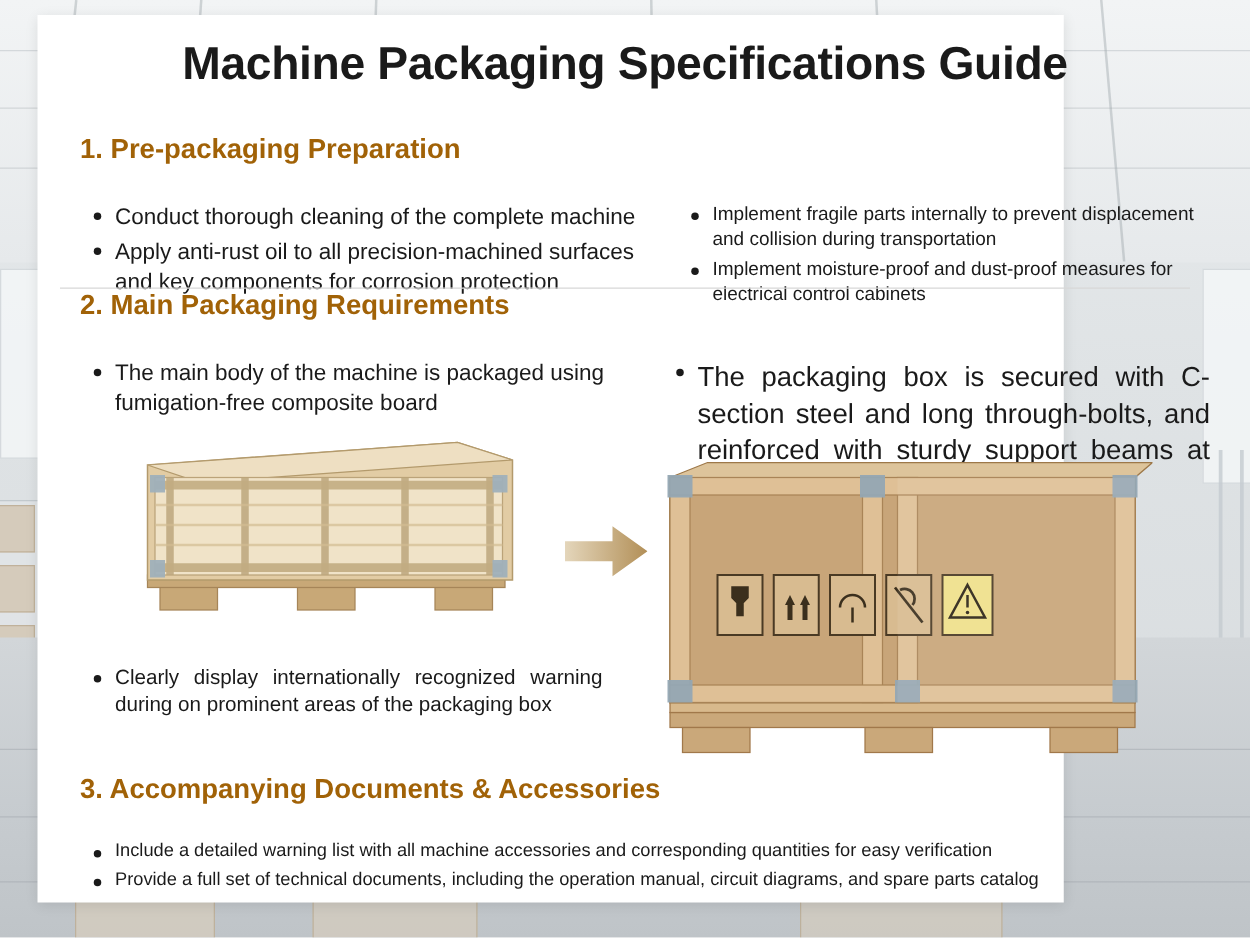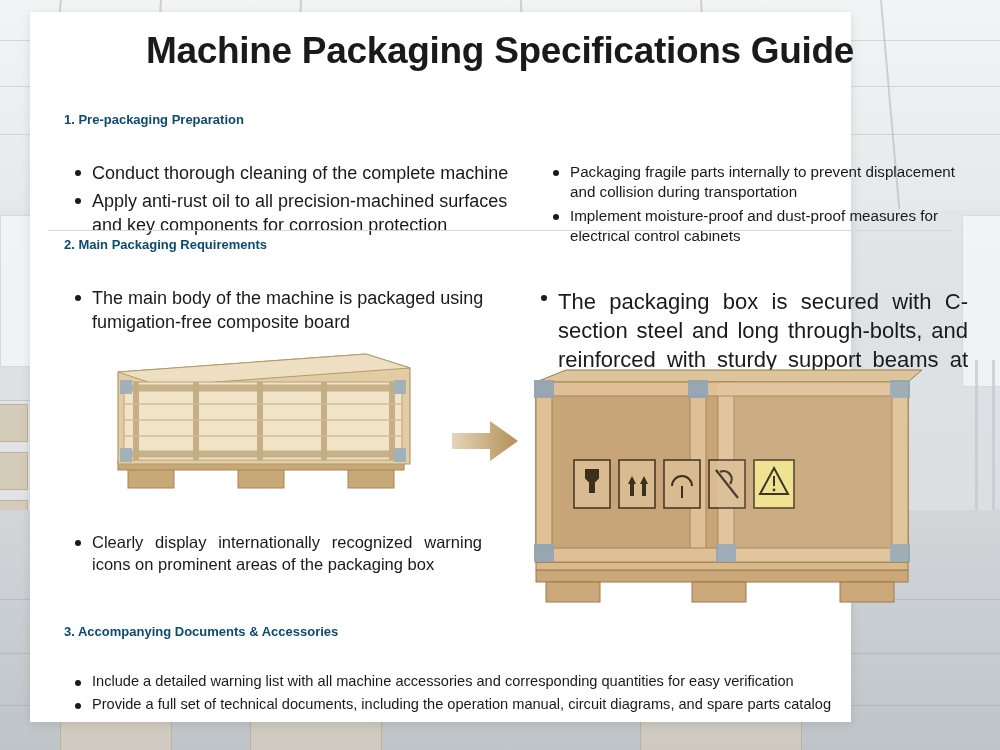--- a/index.html
+++ b/index.html
@@ -109,23 +109,23 @@
   .sec-bar {
     position: absolute;
     left: 18px;
     width: 904px;
     height: 30px;
     background: linear-gradient(90deg, #b49a6f 0%, #c9b punkt 0%, #c9b78f 55%, #e7ddc9 100%);
     display: flex;
     align-items: center;
   }
   .sec-bar .sec-text {
-    font-size: 13px;
+    font-size: 22px;
     font-weight: bold;
-    color: #0c4a6e;
+    color: #a16207;
     padding-left: 16px;
     white-space: nowrap;
   }
 
   
   ul.bl {
     list-style: none;
     margin: 0;
     padding: 0;
   }
@@ -226,21 +226,21 @@
 
     <div class="s1-left">
       <ul class="bl">
         <li>Conduct thorough cleaning of the complete machine</li>
         <li>Apply anti-rust oil to all precision-machined surfaces and key components for corrosion protection</li>
       </ul>
     </div>
 
     <div class="s1-right">
       <ul class="bl">
-        <li class="justified">Packaging fragile parts internally to prevent displacement and collision during transportation</li>
+        <li class="justified">Implement fragile parts internally to prevent displacement and collision during transportation</li>
         <li>Implement moisture-proof and dust-proof measures for electrical control cabinets</li>
       </ul>
     </div>
 
     <div class="sep-line" style="top:218px;"></div>
 
     <div class="sec-bar" style="top:217px;">
       <span class="sec-text">2. Main Packaging Requirements</span>
     </div>
 
@@ -251,21 +251,21 @@
     </div>
 
     <div class="s2-right">
       <ul class="bl">
         <li class="justified">The packaging box is secured with C-section steel and long through-bolts, and reinforced with sturdy support beams at the bottom for forklift handling</li>
       </ul>
     </div>
 
     <div class="s2-left2">
       <ul class="bl">
-        <li class="justified">Clearly display internationally recognized warning icons on prominent areas of the packaging box</li>
+        <li class="justified">Clearly display internationally recognized warning during on prominent areas of the packaging box</li>
       </ul>
     </div>
 
     <svg class="crate-small" width="310" height="160" viewBox="0 0 310 160">
 
       <g fill="#c8a877" stroke="#a68558" stroke-width="1">
         <rect x="18" y="124" width="46" height="22"></rect>
         <rect x="128" y="124" width="46" height="22"></rect>
         <rect x="238" y="124" width="46" height="22"></rect>
         <rect x="8" y="118" width="286" height="10"></rect>

